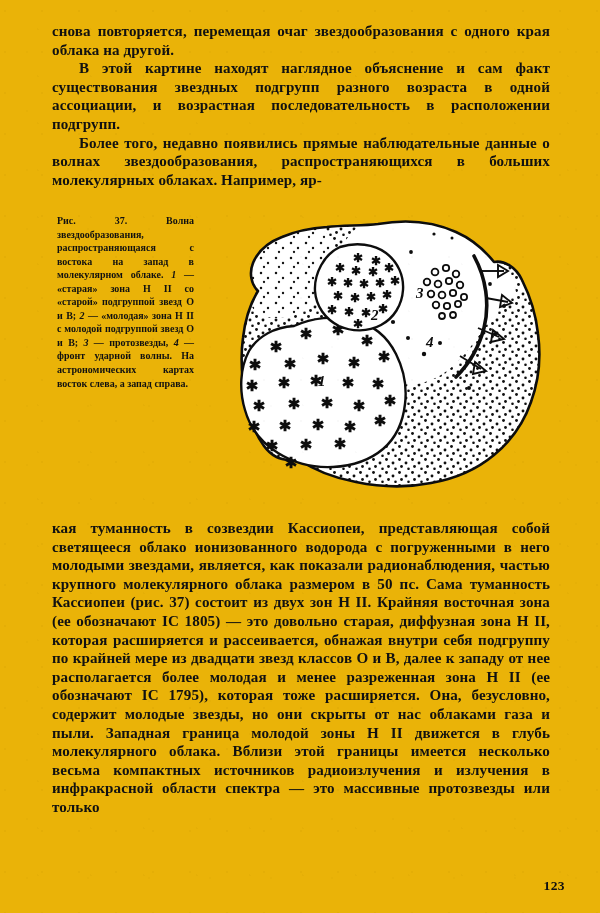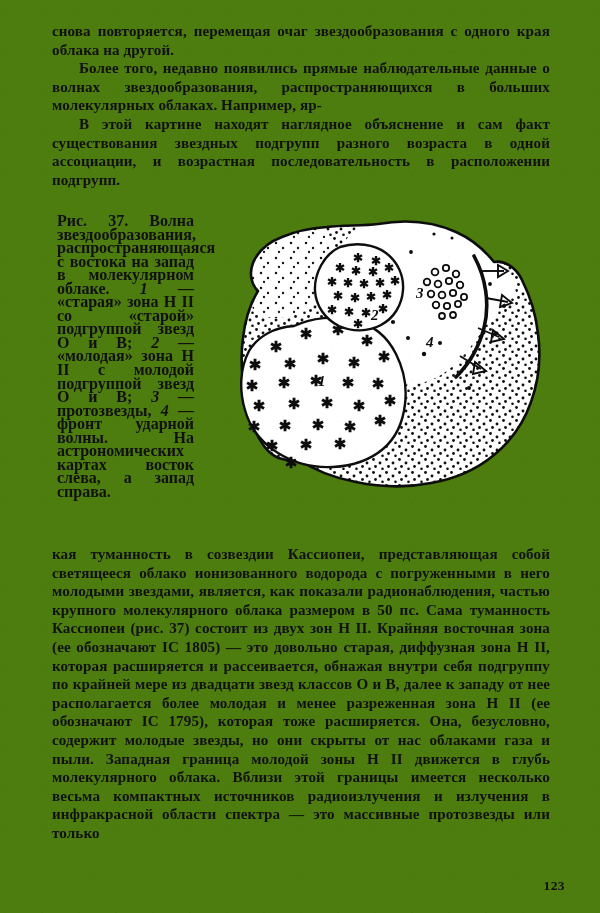--- a/index.html
+++ b/index.html
@@ -9,21 +9,21 @@
     background: #ffffff;
   }
   body {
     font-family: "Liberation Serif", "DejaVu Serif", serif;
     color: #111111;
   }
   #page {
     position: relative;
     width: 600px;
     height: 913px;
-    background: #4d7c0f;
+    background: #eab308;
     overflow: hidden;
   }
   
   #grain {
     position: absolute;
     inset: 0;
     pointer-events: none;
     opacity: .55;
     background-image:
       radial-gradient(circle at 13% 27%, rgba(0,0,0,.045) 0 1px, transparent 1px),
@@ -44,29 +44,29 @@
     -webkit-font-smoothing: none;
   }
   .textblock p {
     margin: 0;
   }
   .textblock p.indent {
     text-indent: 27px;
   }
 
   #top-block { top: 22px; }
-  #bottom-block { top: 545px; }
+  #bottom-block { top: 519px; }
 
   
   #caption {
     position: absolute;
     left: 57px;
     top: 214px;
     width: 137px;
-    font-size: 16px;
+    font-size: 10px;
     line-height: 13.55px;
     text-align: justify;
     font-weight: 700;
     letter-spacing: 0px;
   }
   #caption i { font-style: italic; font-weight: 700; }
 
   
   #figure {
     position: absolute;
@@ -87,22 +87,22 @@
     letter-spacing: .4px;
   }
 </style>
 </head>
 <body>
 
 <div id="page">
 
   <div class="textblock" id="top-block">
     <p>снова повторяется, перемещая очаг звездообразования с одного края облака на другой.</p>
+    <p class="indent">В этой картине находят наглядное объяснение и сам факт существования звездных подгрупп разного возраста в одной ассоциации, и возрастная последовательность в расположении подгрупп.</p>
     <p class="indent">Более того, недавно появились прямые наблюдательные данные о волнах звездообразования, распространяющихся в больших молекулярных облаках. Например, яр-</p>
-    <p class="indent">В этой картине находят наглядное объяснение и сам факт существования звездных подгрупп разного возраста в одной ассоциации, и возрастная последовательность в расположении подгрупп.</p>
   </div>
 
   <div id="caption"><span>Рис. 37. Волна звездообразования, распространяющаяся с востока на запад в молекулярном облаке. </span><i>1</i><span> — «старая» зона H II со «старой» подгруппой звезд O и B; </span><i>2</i><span> — «молодая» зона H II с молодой подгруппой звезд O и B; </span><i>3</i><span> — протозвезды, </span><i>4</i><span> — фронт ударной волны. На астрономических картах восток слева, а запад справа.</span></div>
 
   <div id="figure">
     <svg viewBox="0 0 326 292" xmlns="http://www.w3.org/2000/svg">
       <defs>
 
         <pattern id="stipple" width="13" height="13" patternUnits="userSpaceOnUse">
           <rect width="13" height="13" fill="#ffffff"></rect>

